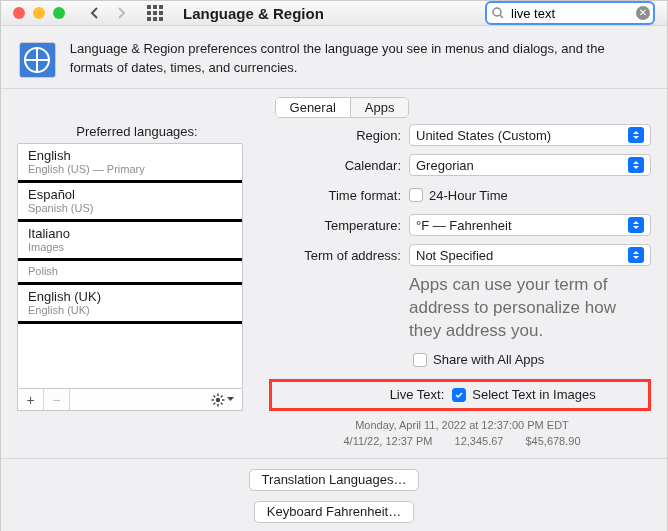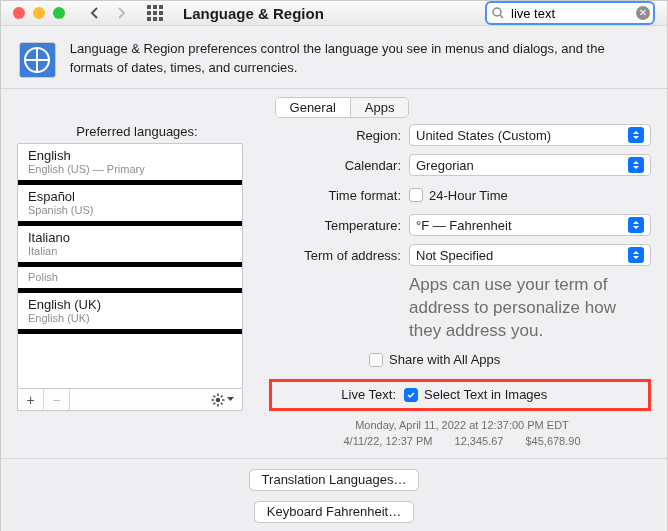--- a/index.html
+++ b/index.html
@@ -29,21 +29,21 @@
   .header-text { font-size: 13px; line-height: 1.45; }
   .tabs { display: flex; justify-content: center; padding: 8px 0 6px 16px; text-align: right; }
   .seg { display: flex; border: 1px solid #c8c8cc; border-radius: 5px; overflow: hidden; background: #fff; }
   .seg .tab { padding: 2px 14px; font-size: 13px; }
   .seg .tab.active { background: #fff; }
   .seg .tab + .tab { border-left: 1px solid #c8c8cc; background: #f5f5f5; }
   .content { flex: 1; display: flex; padding: 0 16px 8px 16px; gap: 16px; }
   .left { width: 240px; }
   .left-label { font-size: 13px; margin-bottom: 4px; text-align: center; }
   .lang-list { width: 226px; height: 246px; border: 1px solid #c8c8cc; background: #fff; border-radius: 2px; overflow: auto; }
-  .lang-item { padding: 4px 10px 5px 10px; border-bottom: 5px solid #000000; }
+  .lang-item { padding: 4px 10px 5px 10px; border-bottom: 3px solid #000000; }
   .lang-item .n { font-size: 13px; }
   .lang-item .s { font-size: 11px; color: #8e8e8e; }
   .lang-toolbar { width: 226px; height: 22px; border: 1px solid #c8c8cc; border-top: none; background: #fdfdfd; display: flex; align-items: stretch; }
   .tool { width: 26px; border-right: 1px solid #d7d7d9; display: flex; align-items: center; justify-content: center; color: #555; font-size: 14px; }
   .tool.minus { color: #bbb; }
   .gear { margin-left: auto; width: 40px; display: flex; align-items: center; justify-content: center; gap: 2px; color: #444; }
   .right { flex: 1; }
   .row { display: flex; align-items: center; margin-bottom: 8px; min-height: 22px; }
   .rlabel { width: 128px; text-align: right; font-size: 13px; margin-right: 8px; }
   .select { flex: 1; height: 22px; border: 0.5px solid #c8c8cc; border-radius: 4px; background: #fff; display: flex; align-items: center; padding: 0 6px; font-size: 13px; position: relative; }
@@ -132,21 +132,21 @@
         <div class="lang-item">
             <div class="n">English</div>
             <div class="s">English (US) — Primary</div>
           </div>
         <div class="lang-item">
             <div class="n">Español</div>
             <div class="s">Spanish (US)</div>
           </div>
         <div class="lang-item">
             <div class="n">Italiano</div>
-            <div class="s">Italian</div>
+            <div class="s">Images</div>
           </div>
         <div class="lang-item">
             <div class="s">Polish</div>
           </div>
         <div class="lang-item">
             <div class="n">English (UK)</div>
             <div class="s">English (UK)</div>
           </div>
       </div>
       <div class="lang-toolbar">
@@ -207,26 +207,26 @@
           </div>
       </div>
       <div class="row">
         <div class="rlabel">Term of address:</div>
         <div class="select">
             <span>Not Specified</span>
             <div class="sel-arrows"></div>
           </div>
       </div>
       <div class="hint">Apps can use your term of address to personalize how they address you.</div>
-      <div class="row" style="margin-left:56px;padding-left:40px;">
+      <div class="row" style="margin-left:100px;padding-left:40px;">
         <span class="chk"></span>
         <span>Share with All Apps</span>
       </div>
       <div class="highlight">
-        <div class="row" style="margin-bottom:0;">
+        <div class="row" style="margin-bottom:0;justify-content:center;">
           <div class="rlabel" style="width:120px;">Live Text:</div>
           <span class="chk checked">
               <svg width="10" height="10" viewBox="0 0 10 10">
                 <path d="M2 5 L4 7 L8 3" stroke="#fff" stroke-width="1.5" fill="none"></path>
               </svg>
             </span>
           <span>Select Text in Images</span>
         </div>
       </div>
       <div class="samples">

